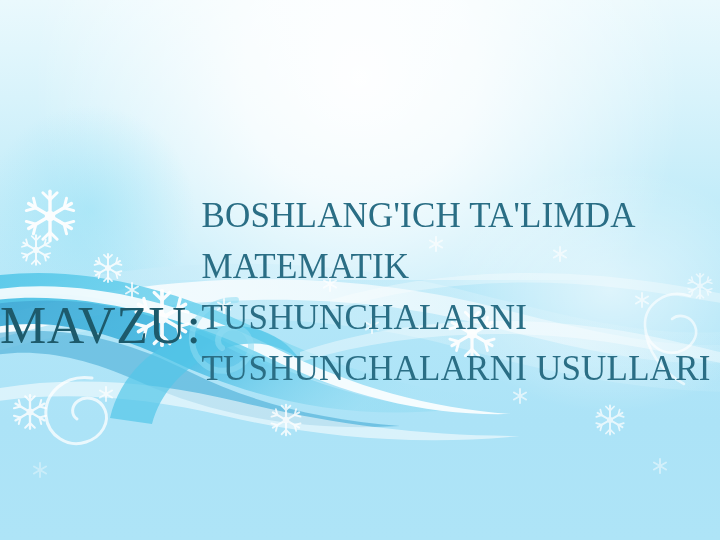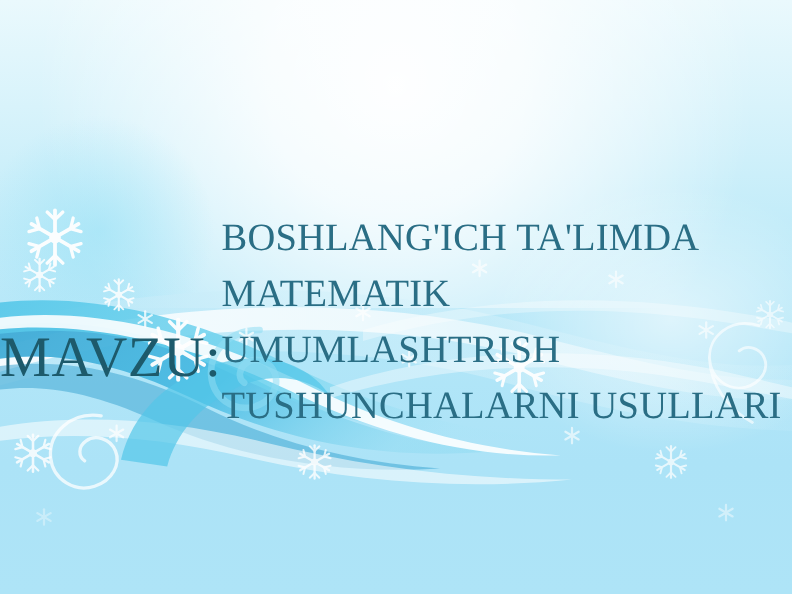--- a/index.html
+++ b/index.html
@@ -234,18 +234,18 @@
       <use href="#flakeMini" transform="translate(40,470)" opacity="0.35"></use>
     </g>
   </svg>
 
   <div class="text-layer">
     <div class="slide-title">MAVZU:</div>
 
     <div class="subtitle">
       <span class="line">BOSHLANG'ICH TA'LIMDA</span>
       <span class="line">MATEMATIK</span>
-      <span class="line">UMUMLASHTRISH</span>
+      <span class="line">TUSHUNCHALARNI</span>
       <span class="line">TUSHUNCHALARNI USULLARI</span>
     </div>
   </div>
 
 </div>
 
 </body></html>

